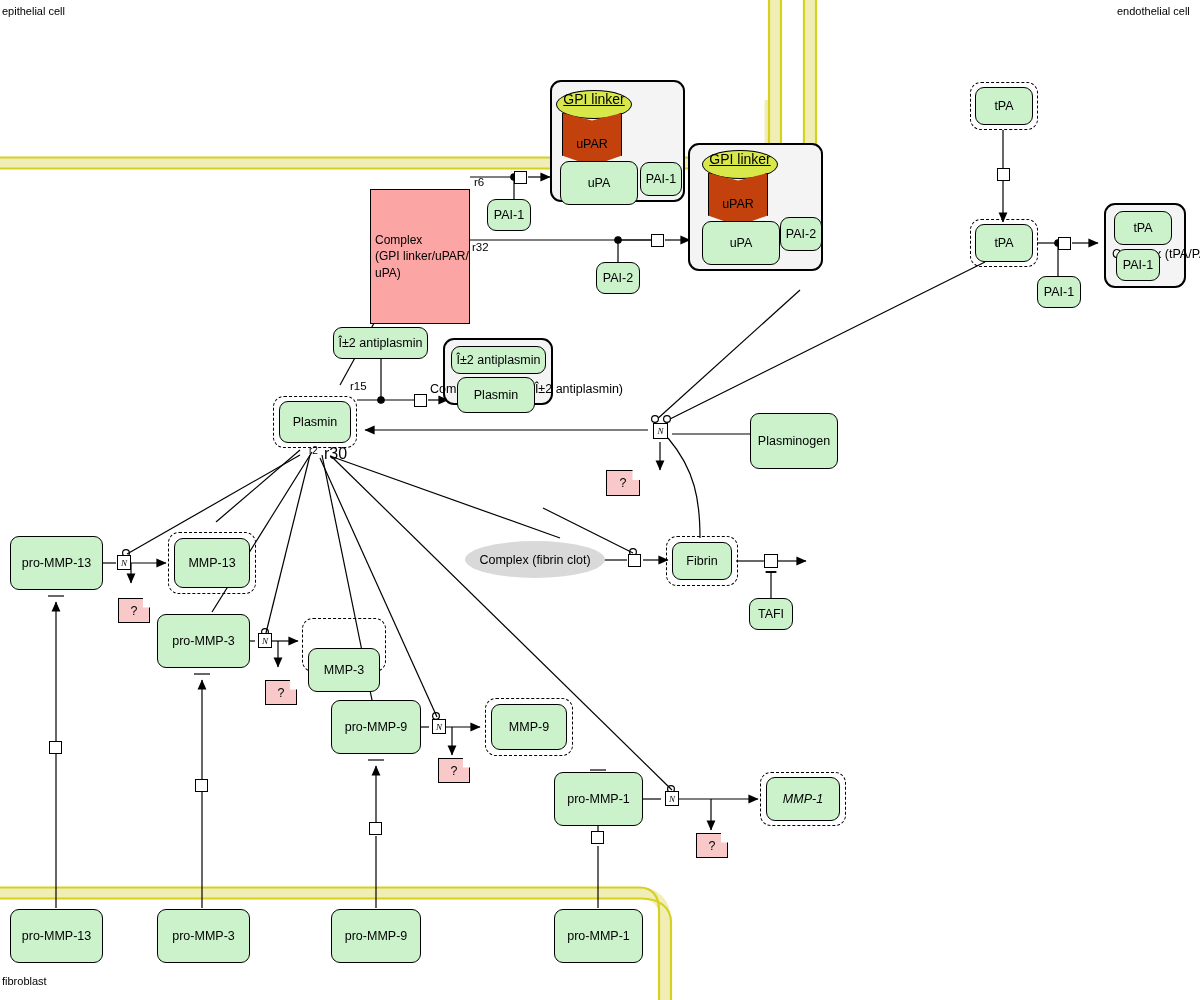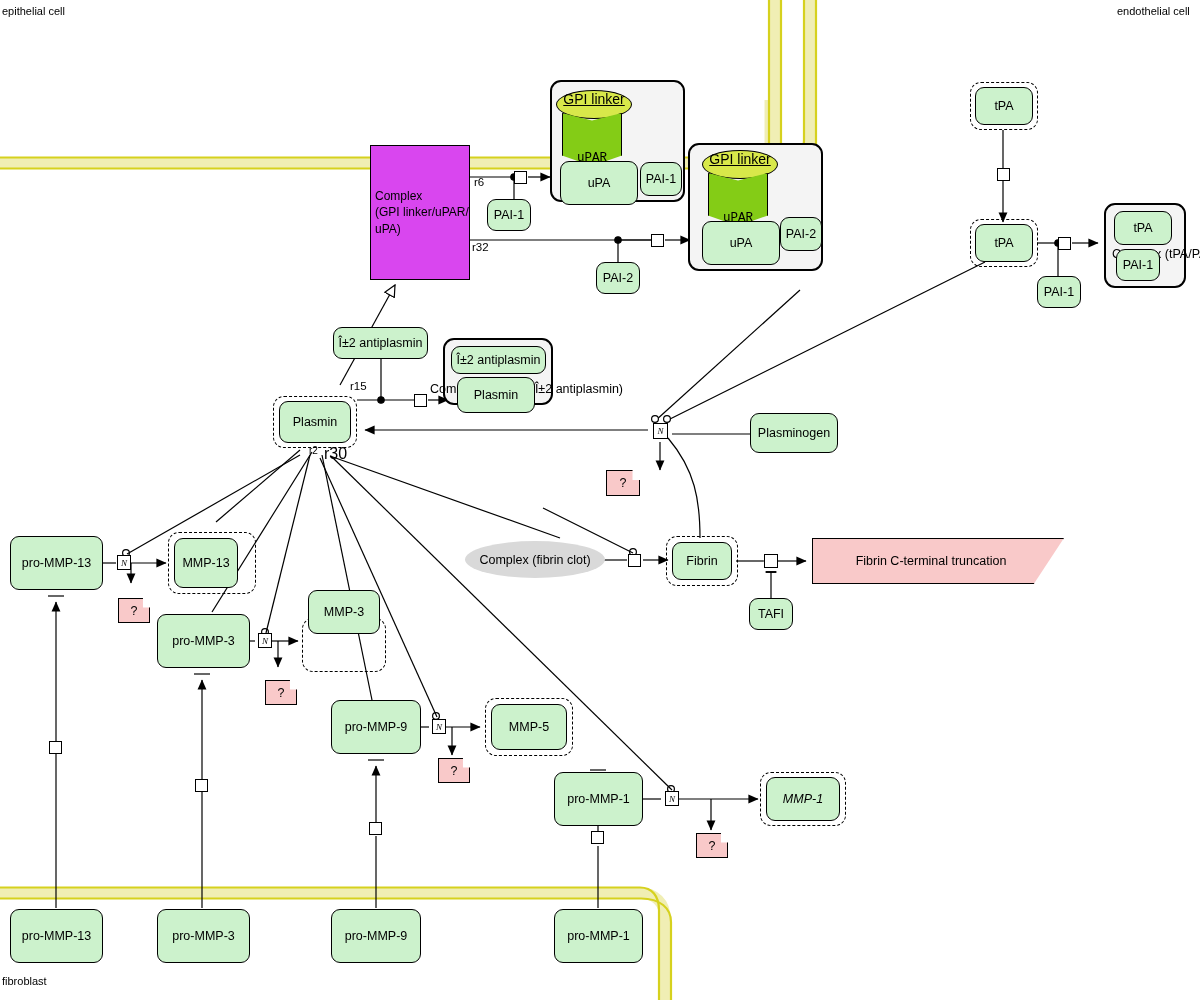--- a/index.html
+++ b/index.html
@@ -11,31 +11,31 @@
   .cellLabel{position:absolute;font-size:11px;color:#000;white-space:nowrap;}
 
   
   .node{position:absolute;box-sizing:border-box;display:flex;align-items:center;
         justify-content:center;text-align:center;font-size:12.5px;color:#000;
         line-height:1.15;}
   .macro{background:#ccf2cc;border:1.4px solid #000;border-radius:9px;}
   .dashedOutline{position:absolute;border:1.3px dashed #000;border-radius:11px;box-sizing:border-box;}
   .complexBox{position:absolute;box-sizing:border-box;background:#f4f4f4;
       border:2.4px solid #000;border-radius:11px;}
-  .complexPlain{position:absolute;box-sizing:border-box;background:#d946ef;
-      border:1.6px solid #000;}
+  .complexPlain{position:absolute;box-sizing:border-box;background:#fca5a5;
+      border:1.6px solid #000;margin-top:44px;}
   .phen{position:absolute;box-sizing:border-box;background:#f9c9c9;border:1.4px solid #000;
       display:flex;align-items:center;justify-content:center;font-size:12.5px;}
   .ellipseN{position:absolute;box-sizing:border-box;background:#d8e84a;
       border:1.4px solid #000;border-radius:50%;display:flex;align-items:flex-start;
       justify-content:center;font-size:14px;text-decoration:underline;}
-  .receptor{position:absolute;box-sizing:border-box;background:#84cc16;
-      border:1.4px solid #000;display:flex;align-items:flex-end;justify-content:center;
+  .receptor{position:absolute;box-sizing:border-box;background:#c2410c;
+      border:1.4px solid #000;display:flex;align-items:center;justify-content:center;
       font-size:12.5px;padding-top:9px;
-      clip-path:polygon(0% 0%,50% 14%,100% 0%,100% 80%,50% 100%,0% 80%);font-family:Liberation Mono, monospace;}
+      clip-path:polygon(0% 0%,50% 14%,100% 0%,100% 80%,50% 100%,0% 80%);}
   .thrombus{position:absolute;box-sizing:border-box;background:#d9d9d9;border:none;
       border-radius:50%;display:flex;align-items:center;justify-content:center;
       font-size:12.5px;color:#000;}
   .procNode{position:absolute;box-sizing:border-box;background:#fff;border:1.4px solid #000;}
   .rlabel{position:absolute;font-size:11.5px;color:#000;white-space:nowrap;}
   .nGlyph{position:absolute;box-sizing:border-box;background:#fff;border:1.4px solid #000;
       display:flex;align-items:center;justify-content:center;font-size:9px;
       font-family:"Liberation Serif",serif;font-style:italic;}
 </style>
 </head>
@@ -300,21 +300,21 @@
   <div class="node macro" style="left:279px;top:401px;width:72px;height:42px;">
     <span>Plasmin</span>
   </div>
   <div class="rlabel" style="left:285px;top:445px;font-size:10px;padding-left:24px;">r2</div>
   <div class="rlabel" style="left:324px;top:445px;font-size:16px;">r30</div>
 
   <div class="nGlyph" style="left:653px;top:423px;width:15px;height:16px;">
     <span>N</span>
   </div>
 
-  <div class="node macro" style="left:750px;top:413px;width:88px;height:40px;">
+  <div class="node macro" style="left:750px;top:413px;width:88px;height:56px;">
     <span>Plasminogen</span>
   </div>
 
   <div class="phen" style="left:606px;top:470px;width:34px;height:26px;
        clip-path:polygon(0% 0%,78% 0%,78% 38%,100% 38%,100% 100%,0% 100%);">
     <span>?</span>
   </div>
 
   <div class="thrombus" style="left:465px;top:541px;width:140px;height:37px;">
     <span>Complex (fibrin clot)</span>
@@ -325,64 +325,60 @@
   <div class="node macro" style="left:672px;top:542px;width:60px;height:38px;align-items:center;">
     <span>Fibrin</span>
   </div>
 
   <div class="procNode" style="left:764px;top:554px;width:14px;height:14px;"></div>
 
   <div class="node macro" style="left:749px;top:598px;width:44px;height:32px;">
     <span>TAFI</span>
   </div>
 
-  <div class="phen" style="left:812px;top:538px;width:252px;height:46px;
-       clip-path:polygon(0% 0%,100% 0%,88% 100%,0% 100%);">
-    <span style="margin-right:14px;">Fibrin C-terminal truncation</span>
-  </div>
 
   <div class="node macro" style="left:10px;top:536px;width:93px;height:54px;">
     <span>pro-MMP-13</span>
   </div>
   <div class="nGlyph" style="left:117px;top:555px;width:14px;height:15px;">
     <span>N</span>
   </div>
   <div class="dashedOutline" style="left:168px;top:532px;width:88px;height:62px;"></div>
-  <div class="node macro" style="left:174px;top:538px;width:64px;height:50px;">
+  <div class="node macro" style="left:174px;top:538px;width:76px;height:50px;">
     <span>MMP-13</span>
   </div>
   <div class="phen" style="left:118px;top:598px;width:32px;height:25px;
        clip-path:polygon(0% 0%,78% 0%,78% 38%,100% 38%,100% 100%,0% 100%);">
     <span>?</span>
   </div>
 
   <div class="node macro" style="left:157px;top:614px;width:93px;height:54px;">
     <span>pro-MMP-3</span>
   </div>
   <div class="nGlyph" style="left:258px;top:633px;width:14px;height:15px;">
     <span>N</span>
   </div>
   <div class="dashedOutline" style="left:302px;top:618px;width:84px;height:54px;"></div>
-  <div class="node macro" style="left:308px;top:590px;width:72px;height:44px;">
+  <div class="node macro" style="left:308px;top:648px;width:72px;height:44px;">
     <span>MMP-3</span>
   </div>
   <div class="phen" style="left:265px;top:680px;width:32px;height:25px;
        clip-path:polygon(0% 0%,78% 0%,78% 38%,100% 38%,100% 100%,0% 100%);">
     <span>?</span>
   </div>
 
   <div class="node macro" style="left:331px;top:700px;width:90px;height:54px;">
     <span>pro-MMP-9</span>
   </div>
   <div class="nGlyph" style="left:432px;top:719px;width:14px;height:15px;">
     <span>N</span>
   </div>
   <div class="dashedOutline" style="left:485px;top:698px;width:88px;height:58px;"></div>
   <div class="node macro" style="left:491px;top:704px;width:76px;height:46px;">
-    <span>MMP-5</span>
+    <span>MMP-9</span>
   </div>
   <div class="phen" style="left:438px;top:758px;width:32px;height:25px;
        clip-path:polygon(0% 0%,78% 0%,78% 38%,100% 38%,100% 100%,0% 100%);">
     <span>?</span>
   </div>
 
   <div class="node macro" style="left:554px;top:772px;width:89px;height:54px;">
     <span>pro-MMP-1</span>
   </div>
   <div class="nGlyph" style="left:665px;top:791px;width:14px;height:15px;">

